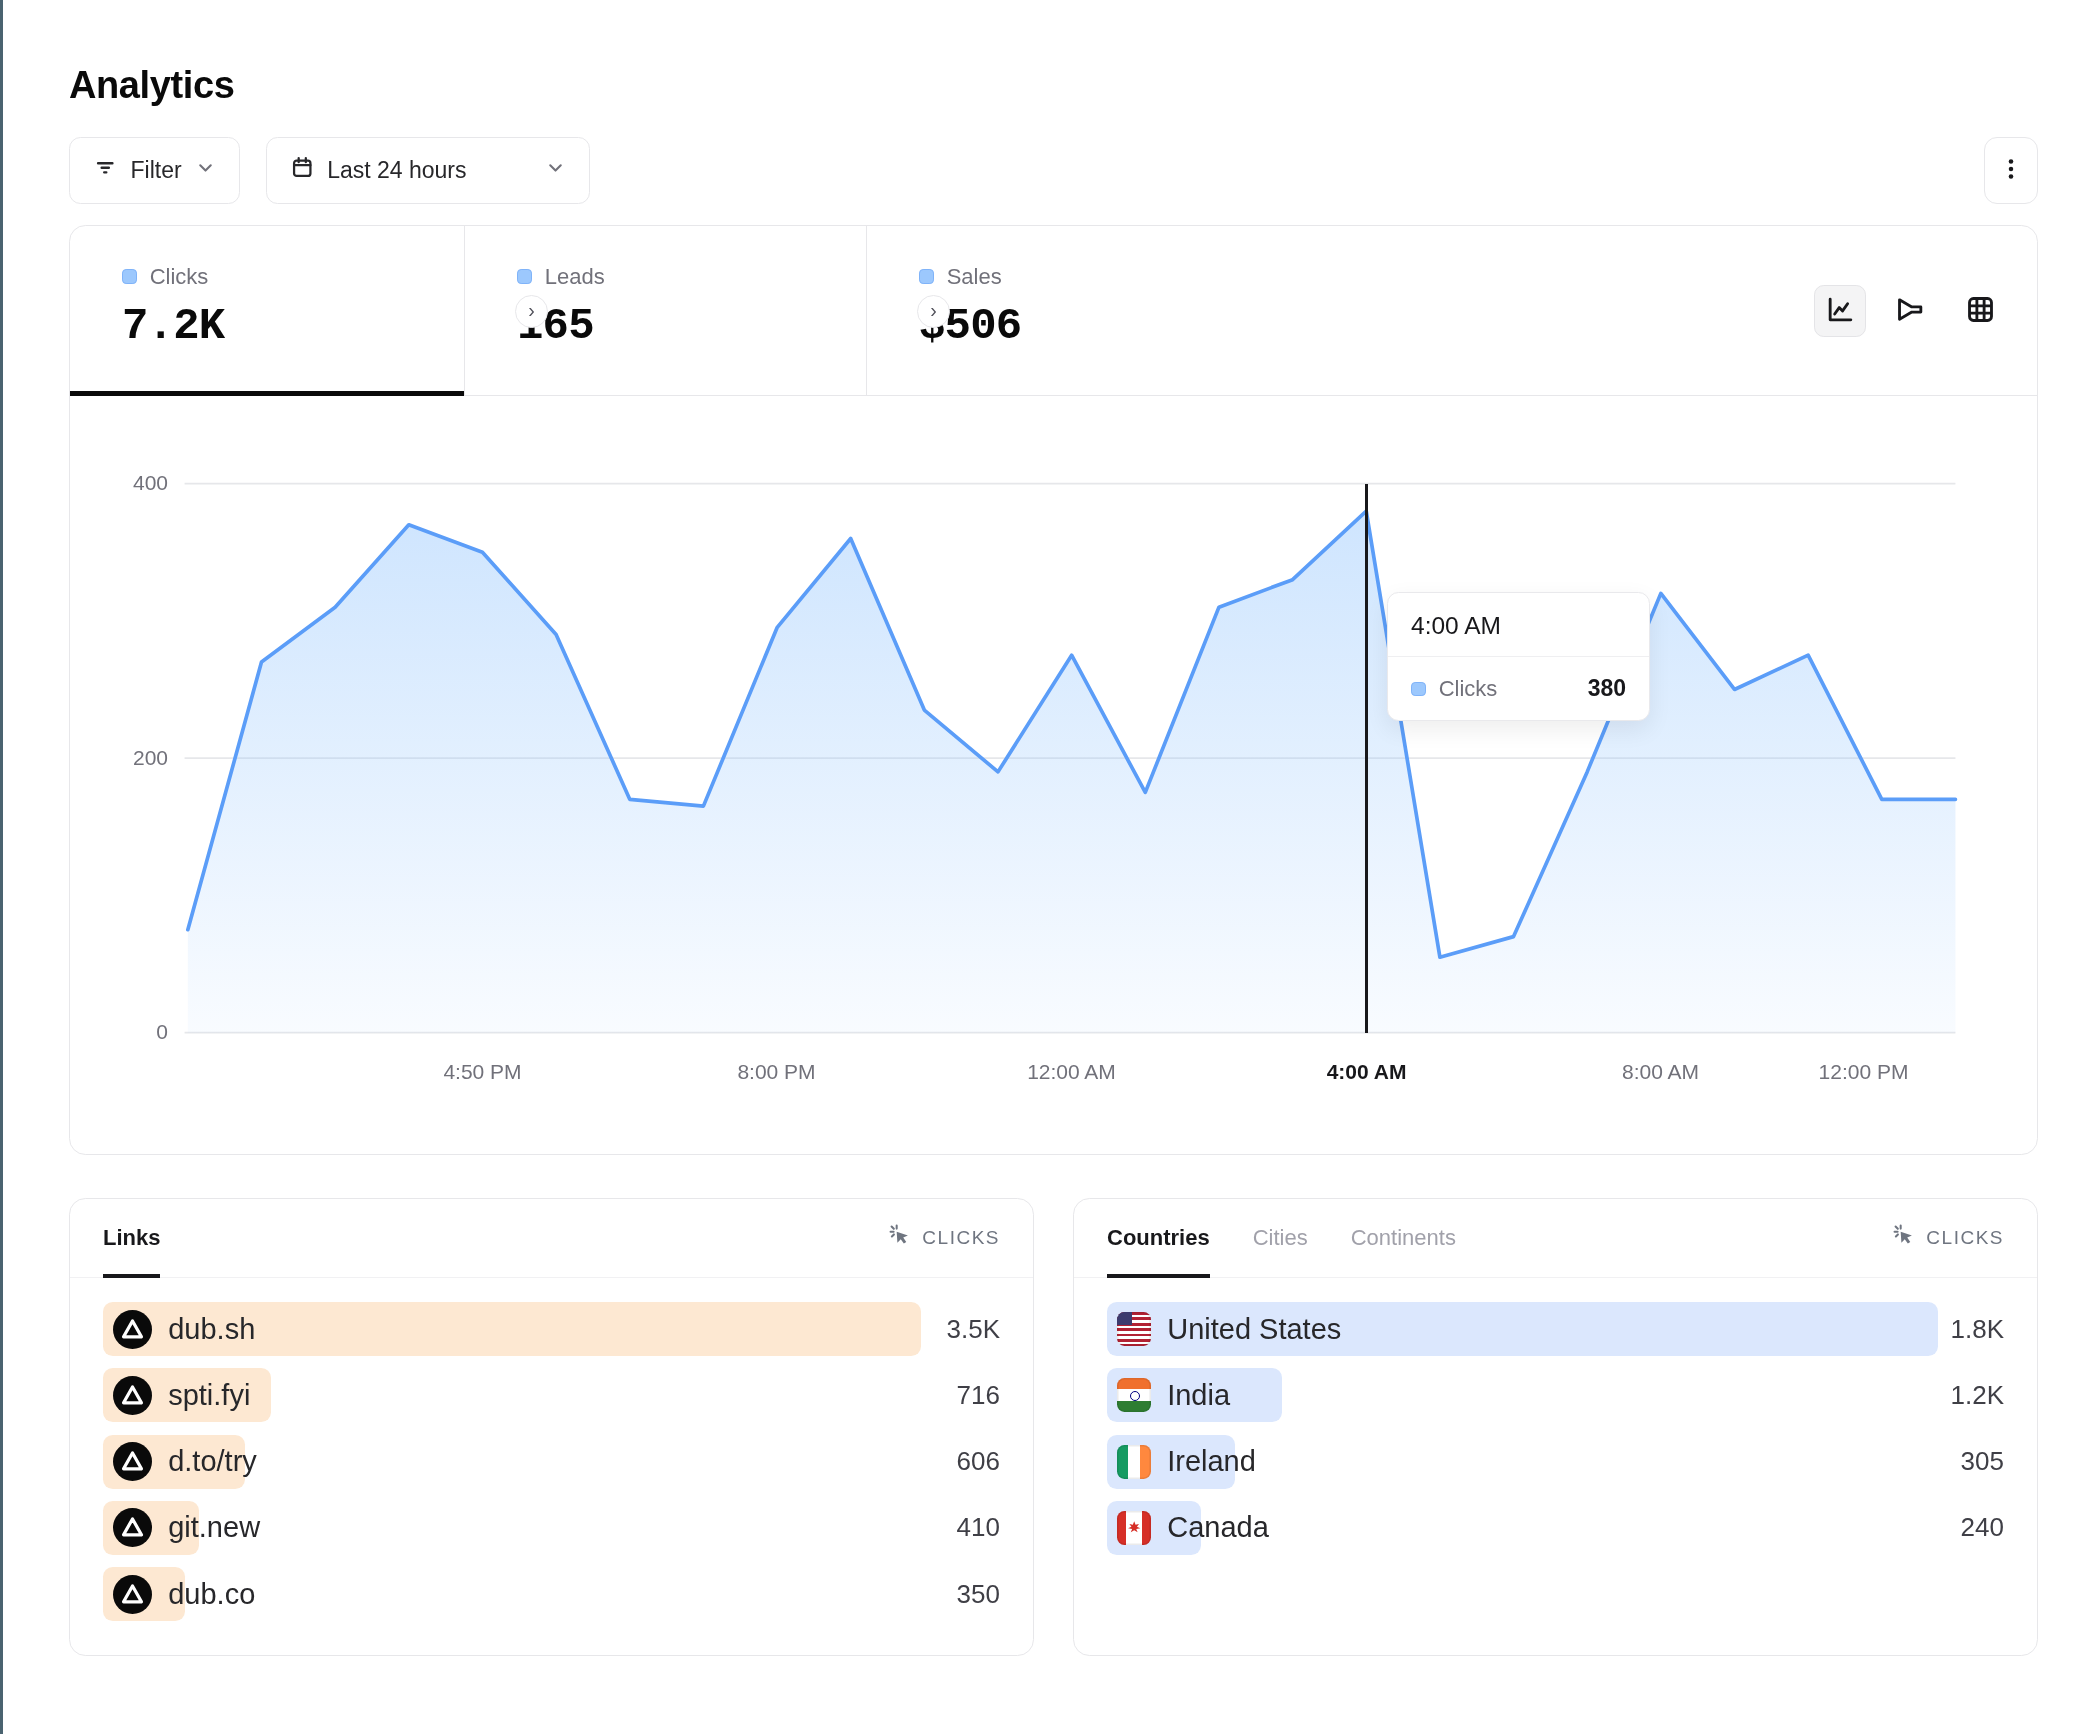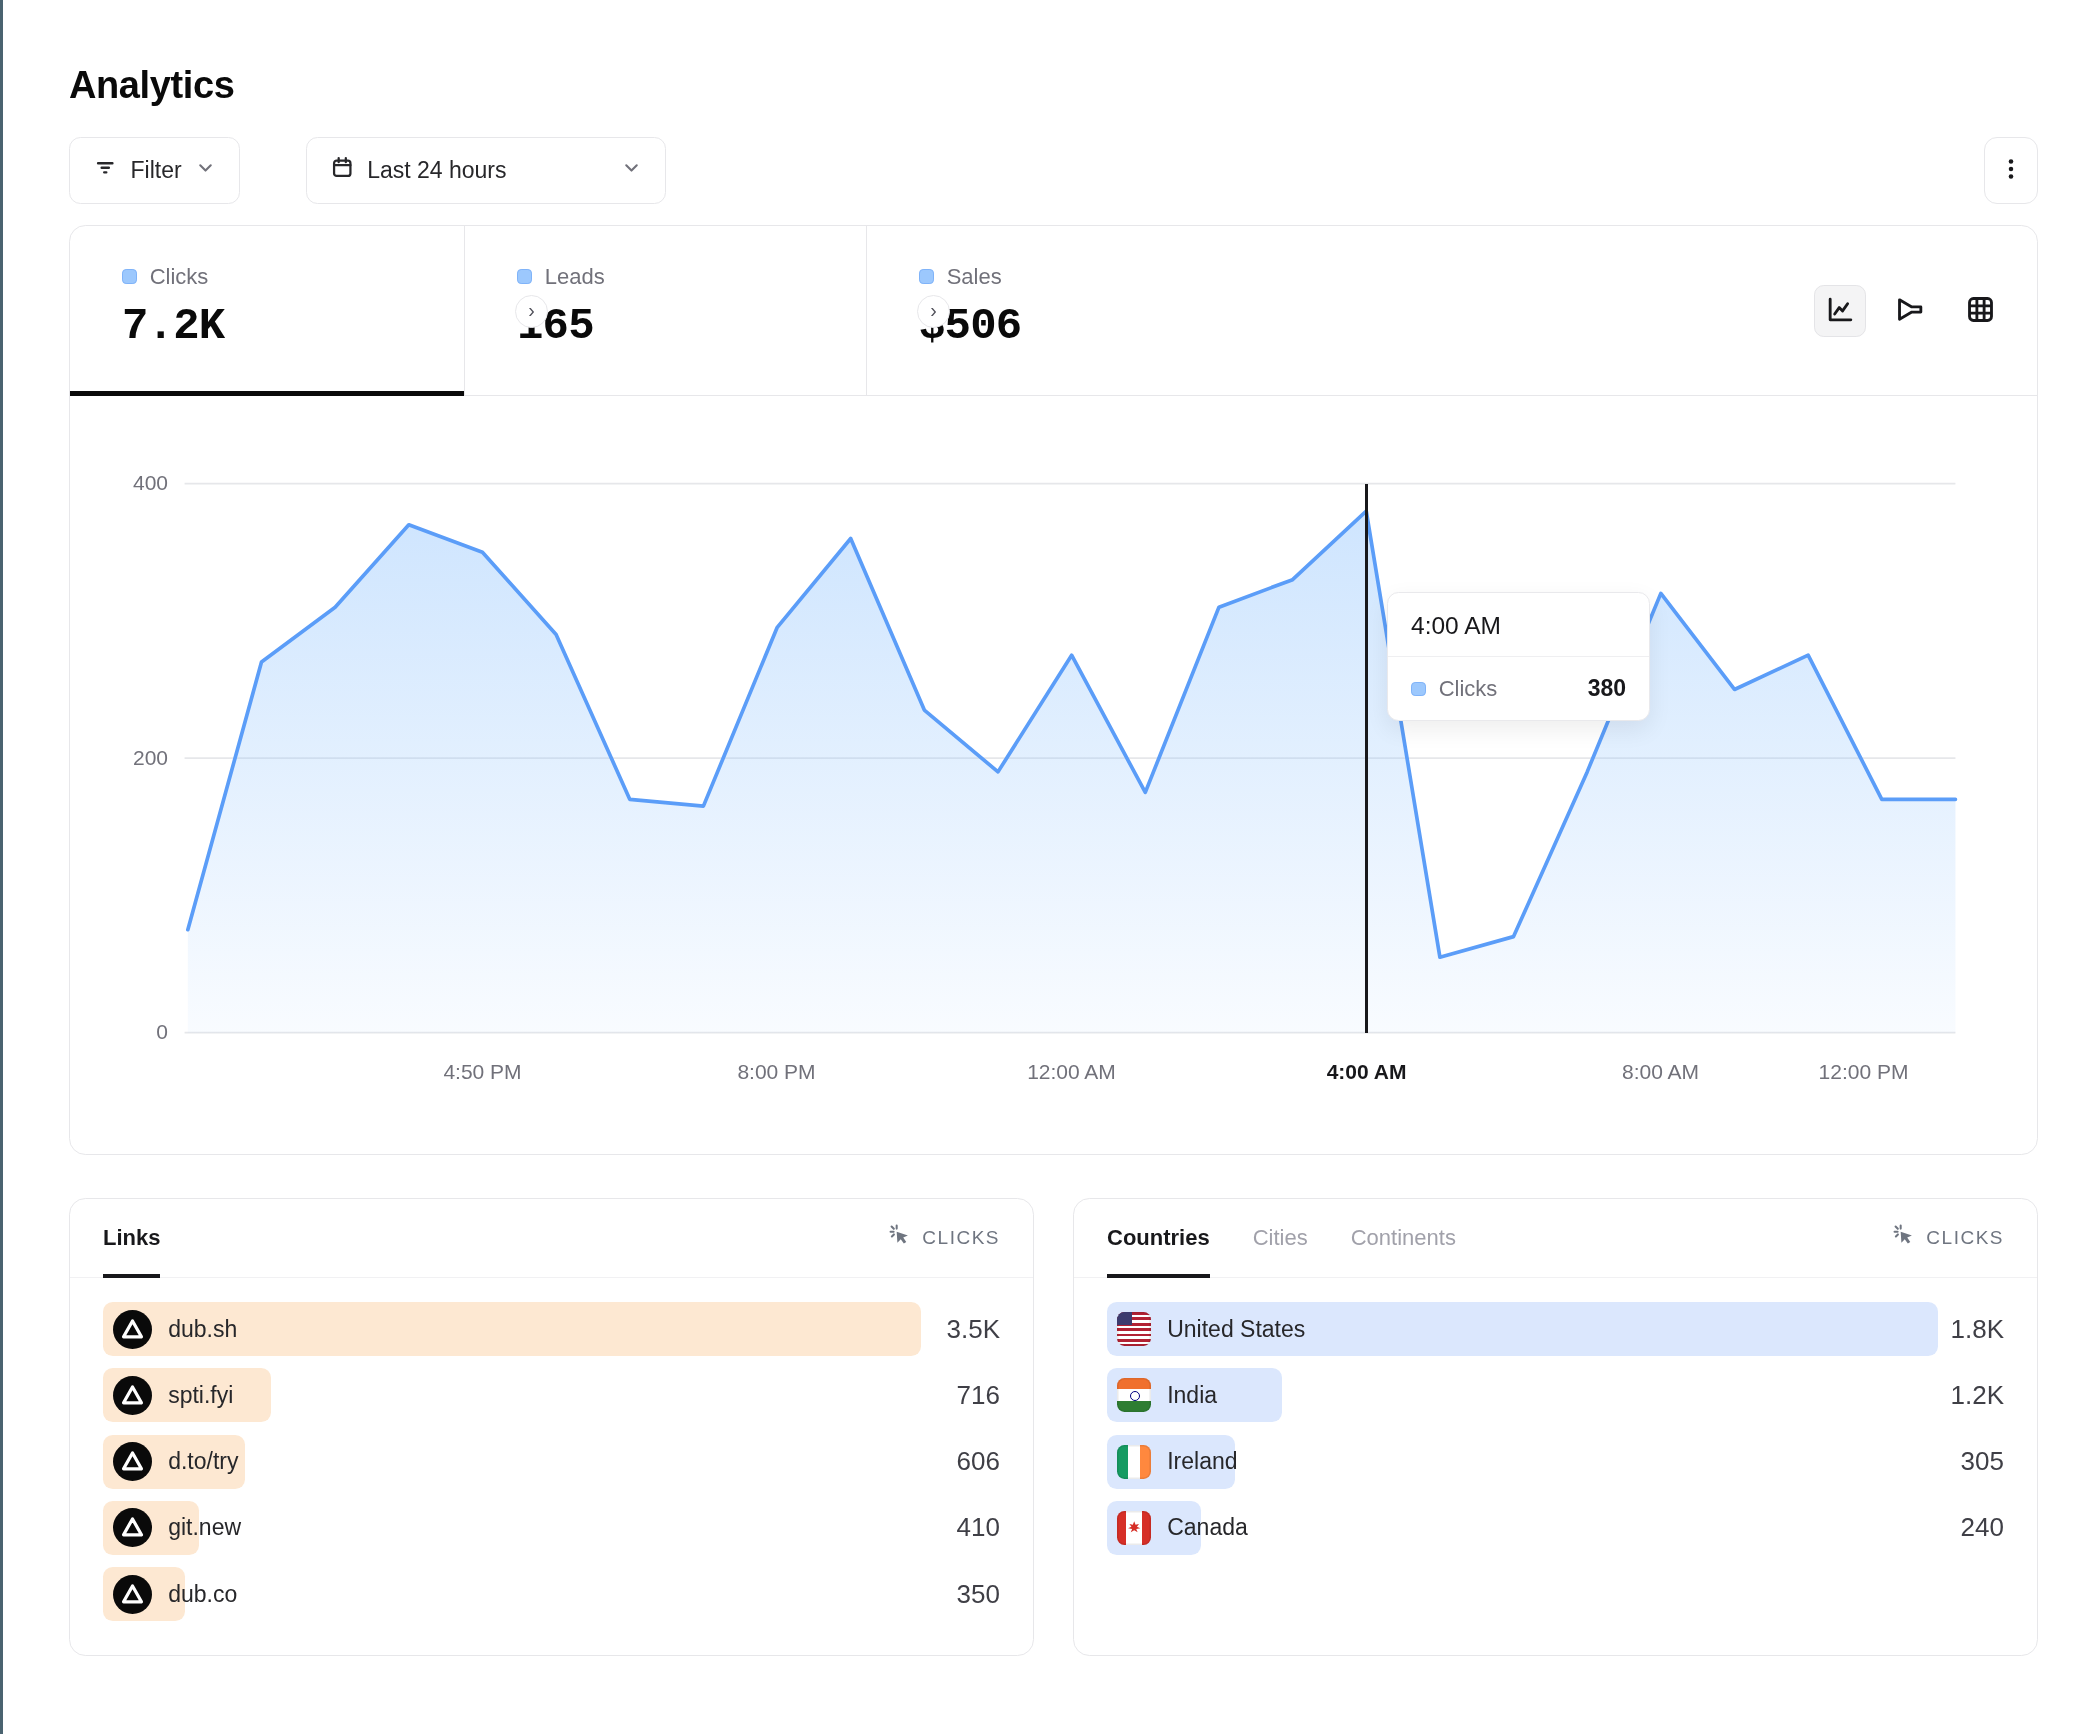--- a/index.html
+++ b/index.html
@@ -7,21 +7,21 @@
     font-family:"Liberation Sans","DejaVu Sans",sans-serif; color:#18181b; }
   .edge-strip { position:absolute; left:0; top:0; width:3.3px; height:1735px; background:#4a6370; }
   .page { position:relative; padding:0 58px 0 69px; }
 
   
   .page-title { padding-top:64px; font-size:38px; font-weight:700; letter-spacing:-0.4px; color:#0a0a0a; }
   .toolbar { margin-top:29.5px; display:flex; align-items:center; gap:26px; }
   .btn { display:inline-flex; align-items:center; gap:13px; height:67px; padding:0 23px;
     background:#fff; border:1.6px solid #e7e7ea; border-radius:11.5px; font-size:23px; color:#27272a; cursor:pointer; }
   .btn svg { flex:0 0 auto; }
-  .date-btn { width:360px;margin-left:40px; }
+  .date-btn { width:324px; }
   .date-btn .chev { margin-left:auto; }
   .kebab-btn { margin-left:auto; width:54px; height:67px; display:grid; place-items:center;
     background:#fff; border:1.6px solid #e7e7ea; border-radius:13px; cursor:pointer; }
 
   
   .main-card { margin-top:21px; border:1.6px solid #e7e7ea; border-radius:16.4px; height:930px; position:relative; background:#fff; }
   .stats-header { display:flex; height:170px; border-bottom:1.6px solid #e7e7ea; position:relative; }
   .stat-tab { position:relative; padding:38px 0 0 52px; cursor:pointer; }
   .stat-tab.t1 { width:394px; } .stat-tab.t2 { width:402px; } .stat-tab.t3 { width:426px; }
   .stat-tab + .stat-tab { border-left:1.6px solid #e7e7ea; }
@@ -61,21 +61,21 @@
   .ptab.active::after { content:""; position:absolute; left:0; right:0; bottom:-1.6px; height:4.1px; background:#18181b; }
   .sort-btn { margin-left:auto; display:flex; align-items:center; gap:9.8px; color:#6f7580;
     font-size:19px; letter-spacing:1.5px; cursor:pointer; }
   .rows { padding:24.5px 33px 0; }
   .row { position:relative; height:54px; margin-bottom:12.3px; cursor:pointer; }
   .bar-scale { position:absolute; left:0; top:0; height:54px; }
   .links-scale { width:818px; } .countries-scale { width:831px; }
   .bar { height:54px; border-radius:9.8px; }
   .links-bar { background:#fde8d2; } .countries-bar { background:#dbe7fd; }
   .row-content { position:absolute; left:9.8px; top:0; height:54px; display:flex; align-items:center; gap:16.4px; }
-  .row-label { font-size:23px; font-weight:500; color:#27272a; white-space:nowrap; }
+  .row-label { font-size:29px; font-weight:500; color:#27272a; white-space:nowrap; }
   .row-value { position:absolute; right:0; top:0; height:54px; display:flex; align-items:center; font-size:26px; color:#3f3f46; }
   .logo-badge { width:39px; height:39px; }
 
   
   .flag { width:34px; height:34px; border-radius:7.4px; position:relative; overflow:hidden;
     box-shadow:inset 0 0 0 1.6px rgba(0,0,0,.08); flex:0 0 auto; }
   .flag-us { background:repeating-linear-gradient(180deg,#b22234 0 2.7px,#fff 2.7px 5.4px); }
   .flag-us::before { content:""; position:absolute; left:0; top:0; width:15.5px; height:13px; background:#3c3b6e; }
   .flag-in { background:linear-gradient(180deg,#f0702e 0 33%,#fff 33% 67%,#2e7d32 67%); }
   .flag-in::after { content:""; position:absolute; left:13px; top:13px; width:8.2px; height:8.2px;

